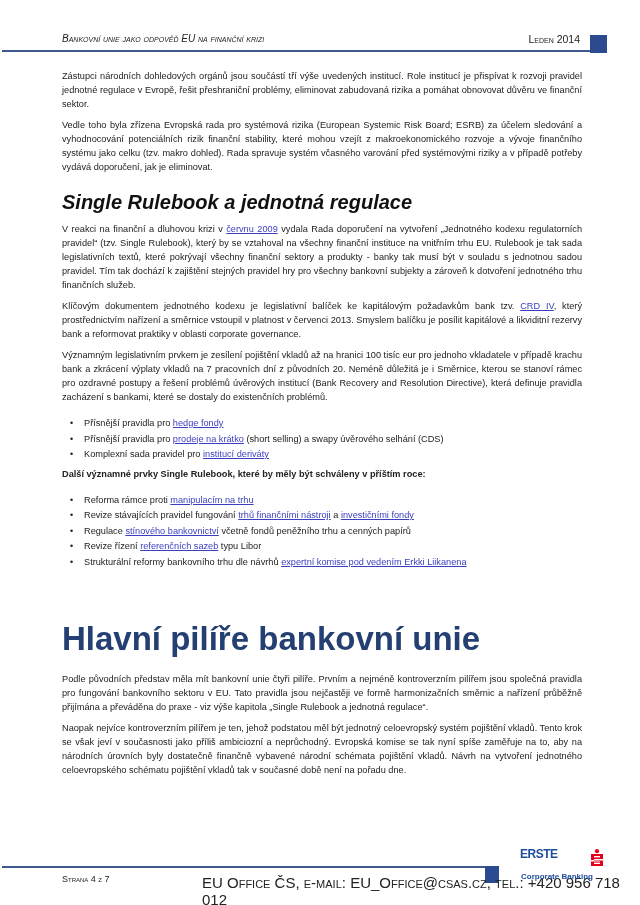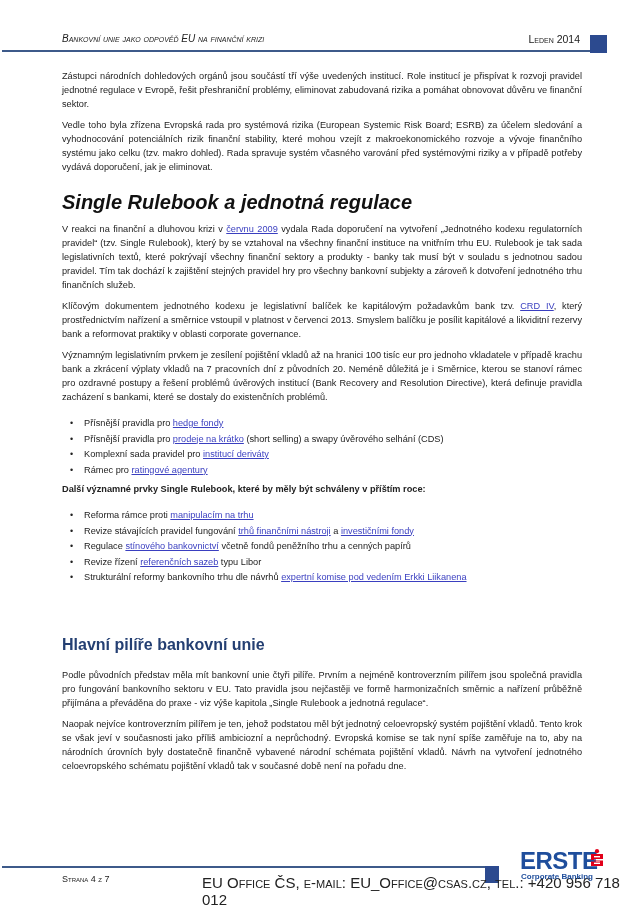--- a/index.html
+++ b/index.html
@@ -9,32 +9,32 @@
                   font-variant: small-caps; letter-spacing: 0px; color: #222; font-style: italic; }
   .header-date { position: absolute; right: 60px; top: 33px; font-size: 10.5px;
                  font-variant: small-caps; color: #222; }
   .header-line { position: absolute; left: 2px; top: 50px; width: 590px; height: 2px; background: #3d5a8a; }
   .header-square { position: absolute; left: 590px; top: 35px; width: 17px; height: 18px; background: #2c4a8f; }
 
   .content { position: absolute; left: 62px; top: 69px; width: 520px; }
   p { margin: 0 0 7px 0; font-size: 9.2px; line-height: 14px; text-align: justify; color: #222; }
   a { color: #3a3fc0; text-decoration: underline; }
   h2.sr { font-size: 20px; font-style: italic; font-weight: bold; margin: 17px 0 8px 0; color: #111; }
-  h1.hp { font-size: 16px; font-weight: bold; color: #243f72; margin: 50px 0 14px 0; }
+  h1.hp { font-size: 33px; font-weight: bold; color: #243f72; margin: 50px 0 14px 0; }
   .subhead { font-size: 9.2px; font-weight: bold; margin: 0 0 3px 0; line-height: 14px; }
   ul { margin: 12px 0 4px 0; padding-left: 22px; }
   li { font-size: 9.2px; line-height: 15.5px; list-style: none; position: relative; }
   li::before { content: "•"; position: absolute; left: -14px; top: 0; font-size: 9px; }
 
   .footer-line { position: absolute; left: 2px; top: 866px; width: 495px; height: 2px; background: #3d5a8a; }
   .footer-square { position: absolute; left: 485px; top: 866px; width: 14px; height: 17px; background: #2c4a8f; }
   .footer-page { position: absolute; left: 62px; top: 874px; font-size: 9px; font-variant: small-caps; color: #222; }
   .footer-contact { position: absolute; left: 202px; top: 874px; font-size: 15px; font-variant: small-caps; color: #222; }
   .logo { position: absolute; left: 520px; top: 847px; width: 96px; height: 40px; }
-  .logo-text { position: absolute; left: 0; top: 0; font-size: 24px; font-weight: bold; color: #1f4e9c; letter-spacing: -0.5px; }
+  .logo-text { position: absolute; left: 0; top: 0; font-size: 12px; font-weight: bold; color: #1f4e9c; letter-spacing: -0.5px; }
   .logo-sub { position: absolute; left: 1px; top: 25px; font-size: 8px; font-weight: bold; color: #1f4e9c; white-space: nowrap; }
   .logo-s { position: absolute; left: 70px; top: 2px; width: 14px; height: 18px; }
 </style>
 </head>
 <body>
 
 <div class="header-title">Bankovní unie jako odpověď EU na finanční krizi</div>
 <div class="header-date">Leden 2014</div>
 <div class="header-line"></div>
 <div class="header-square"></div>
@@ -48,21 +48,20 @@
   <p><span>V reakci na finanční a dluhovou krizi v </span><a href="#">červnu 2009</a><span> vydala Rada doporučení na vytvoření „Jednotného kodexu regulatorních pravidel“ (tzv. Single Rulebook), který by se vztahoval na všechny finanční instituce na vnitřním trhu EU. Rulebook je tak sada legislativních textů, které pokrývají všechny finanční sektory a produkty - banky tak musí být v souladu s jednotnou sadou pravidel. Tím tak dochází k zajištění stejných pravidel hry pro všechny bankovní subjekty a zároveň k dotvoření jednotného trhu finančních služeb.</span></p>
 
   <p><span>Klíčovým dokumentem jednotného kodexu je legislativní balíček ke kapitálovým požadavkům bank tzv. </span><a href="#">CRD IV</a><span>, který prostřednictvím nařízení a směrnice vstoupil v platnost v červenci 2013. Smyslem balíčku je posílit kapitálové a likviditní rezervy bank a reformovat praktiky v oblasti corporate governance.</span></p>
 
   <p>Významným legislativním prvkem je zesílení pojištění vkladů až na hranici 100 tisíc eur pro jednoho vkladatele v případě krachu bank a zkrácení výplaty vkladů na 7 pracovních dní z původních 20. Neméně důležitá je i Směrnice, kterou se stanoví rámec pro ozdravné postupy a řešení problémů úvěrových institucí (Bank Recovery and Resolution Directive), která definuje pravidla zacházení s bankami, které se dostaly do existenčních problémů.</p>
 
   <ul>
     <li><span>Přísnější pravidla pro </span><a href="#">hedge fondy</a><span></span></li>
     <li><span>Přísnější pravidla pro </span><a href="#">prodeje na krátko</a><span> (short selling) a swapy úvěrového selhání (CDS)</span></li>
     <li><span>Komplexní sada pravidel pro </span><a href="#">institucí deriváty</a><span></span></li>
-    <li><span>Rámec pro </span><a href="#">ratingové agentury</a><span></span></li>
   </ul>
 
   <div class="subhead">Další významné prvky Single Rulebook, které by měly být schváleny v příštím roce:</div>
   <ul>
     <li><span>Reforma rámce proti </span><a href="#">manipulacím na trhu</a></li>
     <li><span>Revize stávajících pravidel fungování </span><a href="#">trhů finančními nástroji</a><span> a </span><a href="#">investičními fondy</a></li>
     <li><span>Regulace </span><a href="#">stínového bankovnictví</a><span> včetně fondů peněžního trhu a cenných papírů</span></li>
     <li><span>Revize řízení </span><a href="#">referenčních sazeb</a><span> typu Libor</span></li>
     <li><span>Strukturální reformy bankovního trhu dle návrhů </span><a href="#">expertní komise pod vedením Erkki Liikanena</a></li>
   </ul>

